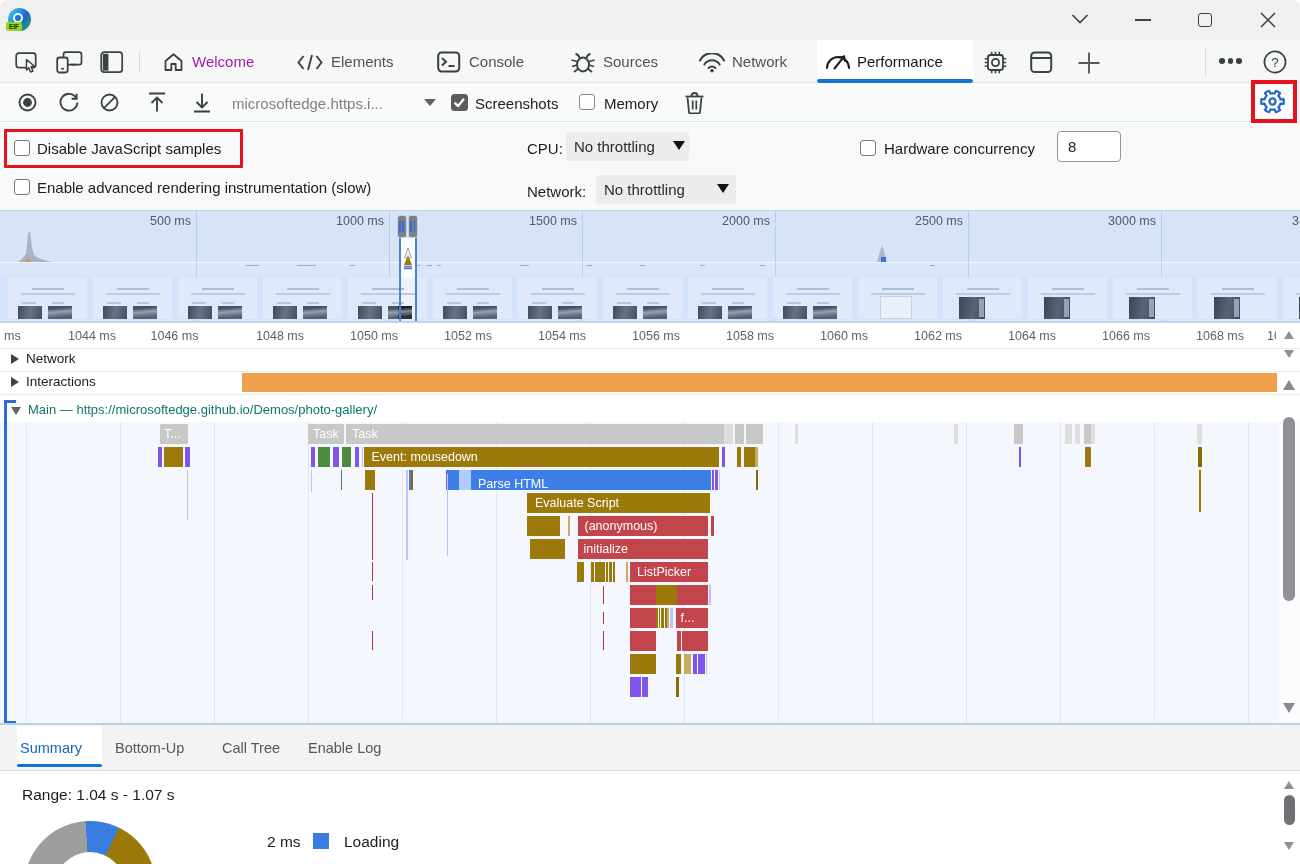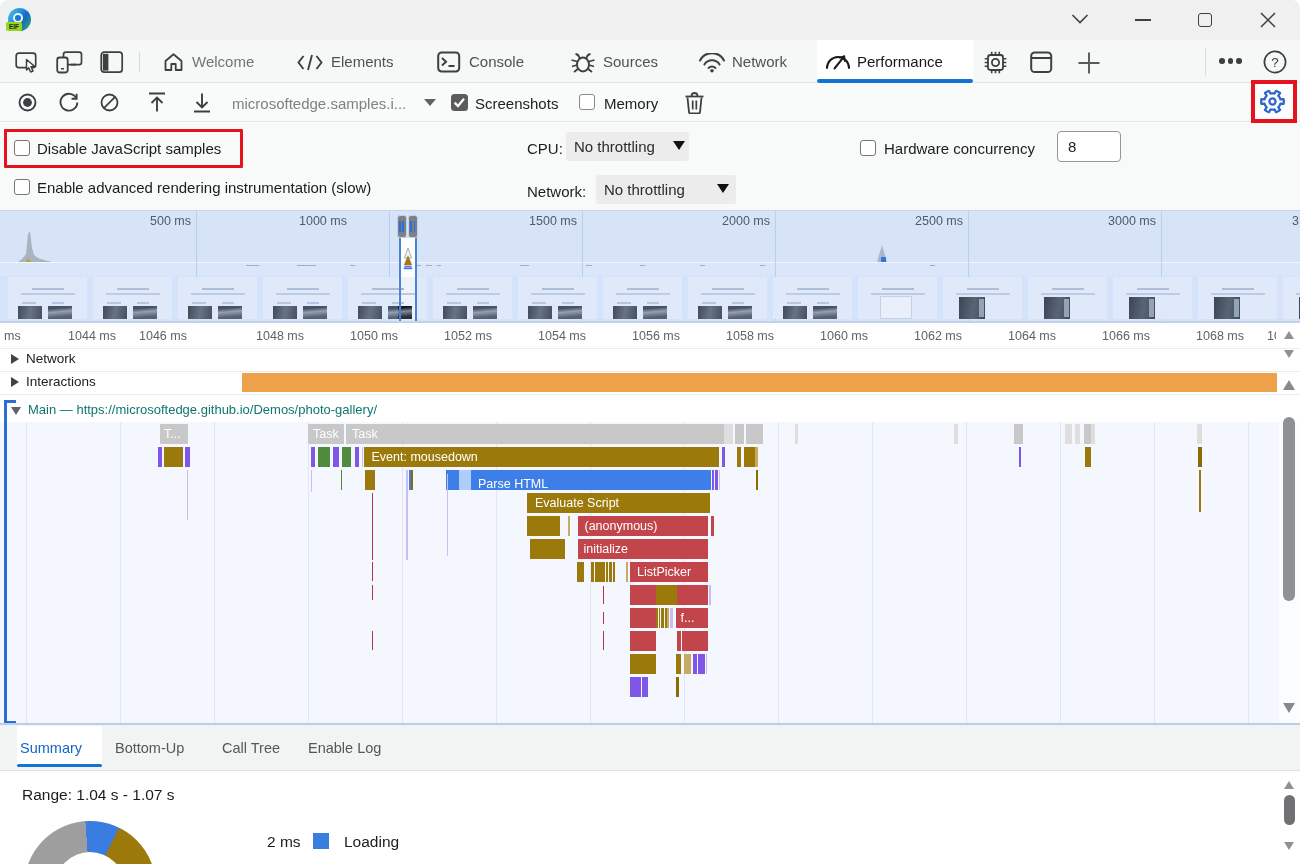--- a/index.html
+++ b/index.html
@@ -47,21 +47,21 @@
 </svg>
 <svg class="abs" style="left:100px;top:51px;" width="24" height="23">
  <rect x="1.2" y="1.2" width="21" height="20" rx="3" class="ic" stroke-width="1.9"></rect>
  <rect x="2.8" y="2.8" width="5.6" height="16.8" fill="#3c4043"></rect>
 </svg>
 <div class="abs" style="left:139px;top:52px;width:1px;height:20px;background:#d9d9d9;"></div>
 
 <svg class="abs" style="left:163px;top:52px;" width="21" height="21">
       <path d="M2.5,9 L10.5,2.2 L18.5,9 L18.5,18 L12.7,18 L12.7,12 L8.3,12 L8.3,18 L2.5,18 Z" stroke="#3c4043" stroke-width="1.8" fill="none" stroke-linejoin="round"></path>
     </svg>
-<div class="abs" style="left:192px;top:53px;font-size:15px;color:#737373;">Welcome</div>
+<div class="abs" style="left:192px;top:53px;font-size:15px;color:#a21caf;">Welcome</div>
 <svg class="abs" style="left:297px;top:54px;" width="26" height="17">
  <polyline points="6.5,2 1.5,8.5 6.5,15" stroke="#3c4043" stroke-width="1.9" fill="none"></polyline>
  <polyline points="19.5,2 24.5,8.5 19.5,15" stroke="#3c4043" stroke-width="1.9" fill="none"></polyline>
  <line x1="11" y1="16" x2="15" y2="1" stroke="#3c4043" stroke-width="1.9"></line>
 </svg>
 <div class="abs" style="left:331px;top:53px;font-size:15px;color:#4e5256;">Elements</div>
 <svg class="abs" style="left:437px;top:51px;" width="24" height="22">
  <rect x="1.2" y="1.5" width="21" height="19" rx="3.4" stroke="#3c4043" stroke-width="2" fill="none"></rect>
  <polyline points="5,7 9,10.7 5,14.4" stroke="#3c4043" stroke-width="2" fill="none"></polyline>
  <line x1="11.5" y1="15" x2="17.5" y2="15" stroke="#3c4043" stroke-width="2"></line>
@@ -127,21 +127,21 @@
 <svg class="abs" style="left:147px;top:92px;" width="20" height="21">
  <line x1="2" y1="1.5" x2="18" y2="1.5" stroke="#3c4043" stroke-width="1.9"></line>
  <line x1="10" y1="5.5" x2="10" y2="19.5" stroke="#3c4043" stroke-width="1.9"></line>
  <polyline points="4.5,11 10,5.5 15.5,11" stroke="#3c4043" stroke-width="1.9" fill="none"></polyline>
 </svg>
 <svg class="abs" style="left:192px;top:92px;" width="20" height="21">
  <line x1="2" y1="19.5" x2="18" y2="19.5" stroke="#3c4043" stroke-width="1.9"></line>
  <line x1="10" y1="1.5" x2="10" y2="15.5" stroke="#3c4043" stroke-width="1.9"></line>
  <polyline points="4.5,10 10,15.5 15.5,10" stroke="#3c4043" stroke-width="1.9" fill="none"></polyline>
 </svg>
-<div class="abs" style="left:232px;top:95px;font-size:15px;color:#818181;">microsoftedge.samples.i...</div>
+<div class="abs" style="left:232px;top:95px;font-size:15px;color:#818181;">microsoftedge.https.i...</div>
 <div class="abs" style="left:424px;top:99px;width:0;height:0;border-top:7px solid #5f6368;border-left:6px solid transparent;border-right:6px solid transparent;"></div>
 <div class="abs" style="left:451px;top:94px;width:16.5px;height:16.5px;background:#5c5c5c;border-radius:3.5px;"></div>
 <svg class="abs" style="left:451px;top:94px;" width="16.5" height="16.5">
       <polyline points="3.6,8.6 7,12 13,4.8" stroke="#fff" stroke-width="2.2" fill="none"></polyline>
     </svg>
 <div class="abs" style="left:475px;top:95px;font-size:15px;color:#202124;">Screenshots</div>
 <div class="cb" style="left:579px;top:94px;border-color:#8a8a8a;"></div>
 <div class="abs" style="left:604px;top:95px;font-size:15px;color:#202124;">Memory</div>
 <svg class="abs" style="left:684px;top:92px;" width="21" height="22">
  <path d="M3.5,5.5 L5,20.2 Q5.1,21.3 6.2,21.3 L14.8,21.3 Q15.9,21.3 16,20.2 L17.5,5.5" stroke="#3c4043" stroke-width="1.8" fill="none"></path>
@@ -180,21 +180,21 @@
 <div class="abs" style="left:0;top:262px;width:1300px;height:14px;background:#dae7fa;"></div>
 <div class="abs" style="left:0;top:276px;width:1300px;height:45px;background:#dfeafc;"></div>
 <div class="abs" style="left:0;top:261.5px;width:1300px;height:1px;background:rgba(255,255,255,0.65);"></div>
 <div class="abs" style="left:196px;top:211px;width:1px;height:110px;background:#b9cfee;"></div>
 <div class="abs" style="left:389px;top:211px;width:1px;height:110px;background:#b9cfee;"></div>
 <div class="abs" style="left:582px;top:211px;width:1px;height:110px;background:#b9cfee;"></div>
 <div class="abs" style="left:775px;top:211px;width:1px;height:110px;background:#b9cfee;"></div>
 <div class="abs" style="left:968px;top:211px;width:1px;height:110px;background:#b9cfee;"></div>
 <div class="abs" style="left:1161px;top:211px;width:1px;height:110px;background:#b9cfee;"></div>
 <div class="abs" style="left:106px;top:214px;width:85px;text-align:right;font-size:12.5px;color:#4f5b68;">500 ms</div>
-<div class="abs" style="left:299px;top:214px;width:85px;font-size:12.5px;color:#4f5b68;">1000 ms</div>
+<div class="abs" style="left:299px;top:214px;width:85px;text-align:right;font-size:12.5px;color:#4f5b68;">1000 ms</div>
 <div class="abs" style="left:492px;top:214px;width:85px;text-align:right;font-size:12.5px;color:#4f5b68;">1500 ms</div>
 <div class="abs" style="left:685px;top:214px;width:85px;text-align:right;font-size:12.5px;color:#4f5b68;">2000 ms</div>
 <div class="abs" style="left:878px;top:214px;width:85px;text-align:right;font-size:12.5px;color:#4f5b68;">2500 ms</div>
 <div class="abs" style="left:1071px;top:214px;width:85px;text-align:right;font-size:12.5px;color:#4f5b68;">3000 ms</div>
 <div class="abs" style="left:1292px;top:214px;font-size:12.5px;color:#4f5b68;">3</div>
 <svg class="abs" style="left:18px;top:228px;" width="34" height="34">
 <polygon points="0,34 4,31 8,26 10,6 12,3 14,20 16,27 20,30 26,32 34,34" fill="#a9b4c2"></polygon>
 <polygon points="8,34 10,30 12,33 14,34" fill="#c99b28"></polygon>
     </svg>
 <div class="abs" style="left:877px;top:245px;width:0;height:0;border-bottom:17px solid #adb8c6;border-left:5px solid transparent;border-right:5px solid transparent;"></div>
@@ -323,21 +323,21 @@
 <polygon points="6,1 9.5,11 2.5,11" fill="#f5f6f8" stroke="#a7abb3" stroke-width="1"></polygon>
 <polygon points="6,8 10,18 2,18" fill="#a07d12"></polygon>
 <rect x="2.4" y="18.6" width="7.2" height="1.4" fill="#8866d8"></rect>
 <rect x="1.8" y="20.4" width="8.4" height="1.8" fill="#3577d4"></rect>
     </svg>
 <div class="abs" style="left:0;top:210px;width:1300px;height:1px;background:#c7d5ec;"></div>
 <div class="abs" style="left:0;top:321px;width:1300px;height:1.5px;background:#c2d3ee;"></div>
 <div class="abs" style="left:0;top:322.5px;width:1300px;height:99.5px;background:#fff;"></div>
 <div class="abs" style="left:4px;top:329px;font-size:12.5px;color:#5f6368;">ms</div>
 <div class="abs" style="left:45px;top:329px;width:71px;text-align:right;font-size:12.5px;color:#5f6368;">1044 ms</div>
-<div class="abs" style="left:139px;top:329px;width:71px;text-align:left;font-size:12.5px;color:#5f6368;">1046 ms</div>
+<div class="abs" style="left:139px;top:329px;width:71px;text-align:center;font-size:12.5px;color:#5f6368;">1046 ms</div>
 <div class="abs" style="left:233px;top:329px;width:71px;text-align:right;font-size:12.5px;color:#5f6368;">1048 ms</div>
 <div class="abs" style="left:327px;top:329px;width:71px;text-align:right;font-size:12.5px;color:#5f6368;">1050 ms</div>
 <div class="abs" style="left:421px;top:329px;width:71px;text-align:right;font-size:12.5px;color:#5f6368;">1052 ms</div>
 <div class="abs" style="left:515px;top:329px;width:71px;text-align:right;font-size:12.5px;color:#5f6368;">1054 ms</div>
 <div class="abs" style="left:609px;top:329px;width:71px;text-align:right;font-size:12.5px;color:#5f6368;">1056 ms</div>
 <div class="abs" style="left:703px;top:329px;width:71px;text-align:right;font-size:12.5px;color:#5f6368;">1058 ms</div>
 <div class="abs" style="left:797px;top:329px;width:71px;text-align:right;font-size:12.5px;color:#5f6368;">1060 ms</div>
 <div class="abs" style="left:891px;top:329px;width:71px;text-align:right;font-size:12.5px;color:#5f6368;">1062 ms</div>
 <div class="abs" style="left:985px;top:329px;width:71px;text-align:right;font-size:12.5px;color:#5f6368;">1064 ms</div>
 <div class="abs" style="left:1079px;top:329px;width:71px;text-align:right;font-size:12.5px;color:#5f6368;">1066 ms</div>

